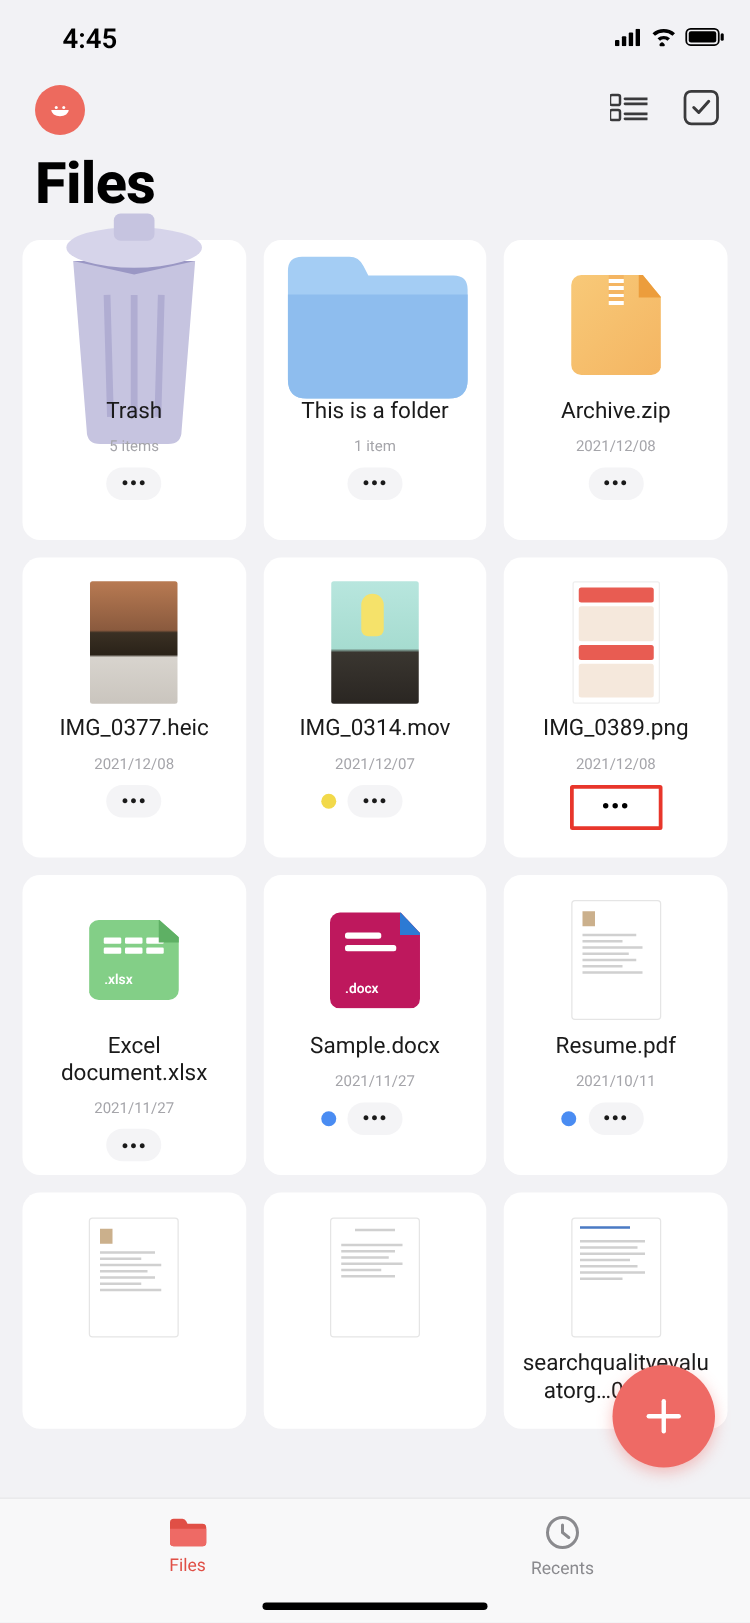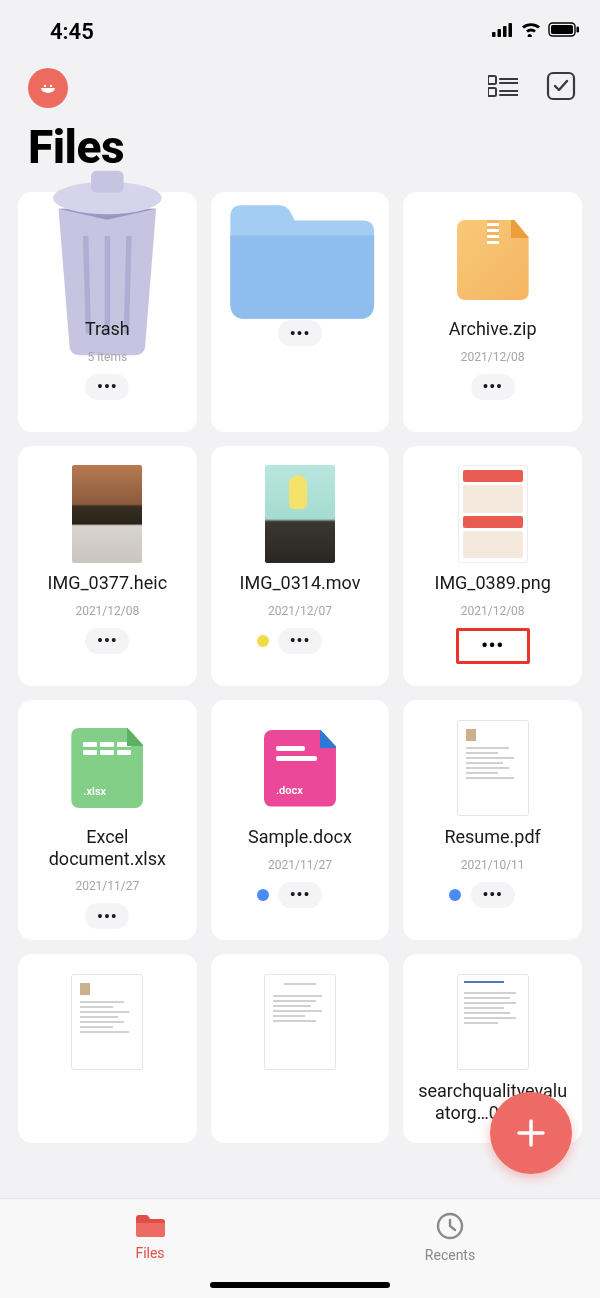--- a/index.html
+++ b/index.html
@@ -140,26 +140,26 @@
     }
     .highlight-dots {
       font-weight: 800;
       font-size: 18px;
       letter-spacing: 1px;
     }
     .zip-icon { width: 72px; height: 80px; background: linear-gradient(135deg,#f8c978,#f4b562); border-radius: 8px 8px 8px 8px; position: relative; clip-path: polygon(0 0, 80% 0, 100% 22%, 100% 100%, 0 100%); }
     .zip-icon::after { content:''; position:absolute; top:0; right:0; width:18px; height:18px; background:#ec9d3c; }
     .zip-strip { position:absolute; left:30px; top:0; width:12px; height:24px; background:repeating-linear-gradient(0deg,#fff,#fff 3px,#f4b562 3px,#f4b562 6px); }
     .photo-thumb { width: 70px; height: 98px; background: #ccc; border-radius: 2px; overflow:hidden; position:relative; }
-    .excel-icon { width: 72px; height: 80px; background: #83cf87; border-radius: 8px; position: relative; clip-path: polygon(0 0, 78% 0, 100% 22%, 100% 100%, 0 100%); display:flex; flex-direction:column; justify-content:space-between; padding:14px 12px 10px 12px;}
+    .excel-icon { width: 72px; height: 64px; background: #83cf87; border-radius: 8px; position: relative; clip-path: polygon(0 0, 78% 0, 100% 22%, 100% 100%, 0 100%); display:flex; flex-direction:column; justify-content:space-between; padding:14px 12px 10px 12px;}
     .excel-icon::after{content:''; position:absolute; top:0; right:0; width:16px; height:18px; background:#5eb064;}
     .excel-grid{display:grid; grid-template-columns:repeat(3,1fr); gap:3px;}
     .excel-grid div{height:5px; background:#fff; border-radius:1px;}
     .excel-ext{font-size:11px; color:#fff; font-weight:600;}
-    .docx-icon { width: 72px; height: 77px; background: #ec4899; border-radius: 8px; position: relative; clip-path: polygon(0 0, 78% 0, 100% 22%, 100% 100%, 0 100%); display:flex; flex-direction:column; justify-content:space-between; padding:16px 12px 10px 12px;}
+    .docx-icon { width: 72px; height: 77px; background: #be185d; border-radius: 8px; position: relative; clip-path: polygon(0 0, 78% 0, 100% 22%, 100% 100%, 0 100%); display:flex; flex-direction:column; justify-content:space-between; padding:16px 12px 10px 12px;}
     .docx-icon::after{content:''; position:absolute; top:0; right:0; width:16px; height:18px; background:#2c7ad4;}
     .docx-lines div{height:5px; background:#fff; border-radius:2px; margin-bottom:5px;}
     .docx-lines div:nth-child(1){width:60%;}
     .docx-lines div:nth-child(2){width:85%;}
     .docx-ext{font-size:11px; color:#fff; font-weight:600;}
     .doc-thumb { width:72px; height:96px; background:#fff; border:1px solid #e5e5e5; border-radius:3px; padding:8px; display:flex; flex-direction:column; gap:3px;}
     .doc-thumb .line{height:2px; background:#d0d0d0;}
     .doc-thumb .l80{width:80%;}
     .doc-thumb .l60{width:60%;}
     .doc-thumb .l90{width:90%;}
@@ -303,20 +303,24 @@
       </div>
   </div>
 
   <div class="card">
     <div class="thumb-area">
       <svg viewBox="0 0 86 70">
           <path d="M6 12 Q6 6 12 6 L32 6 Q36 6 38 10 L40 14 L76 14 Q82 14 82 20 L82 58 Q82 66 74 66 L14 66 Q6 66 6 58 Z" fill="#a4cdf4"></path>
           <path d="M6 22 L82 22 L82 58 Q82 66 74 66 L14 66 Q6 66 6 58 Z" fill="#8ebdee"></path>
         </svg>
     </div>
+    <div class="card-text">
+      <div class="card-name">This is a folder</div>
+      <div class="card-sub">1 item</div>
+    </div>
     <div class="card-footer">
         <div class="more-pill">•••</div>
       </div>
   </div>
 
   <div class="card">
     <div class="thumb-area">
         <div class="zip-icon">
           <div class="zip-strip"></div>
         </div>

